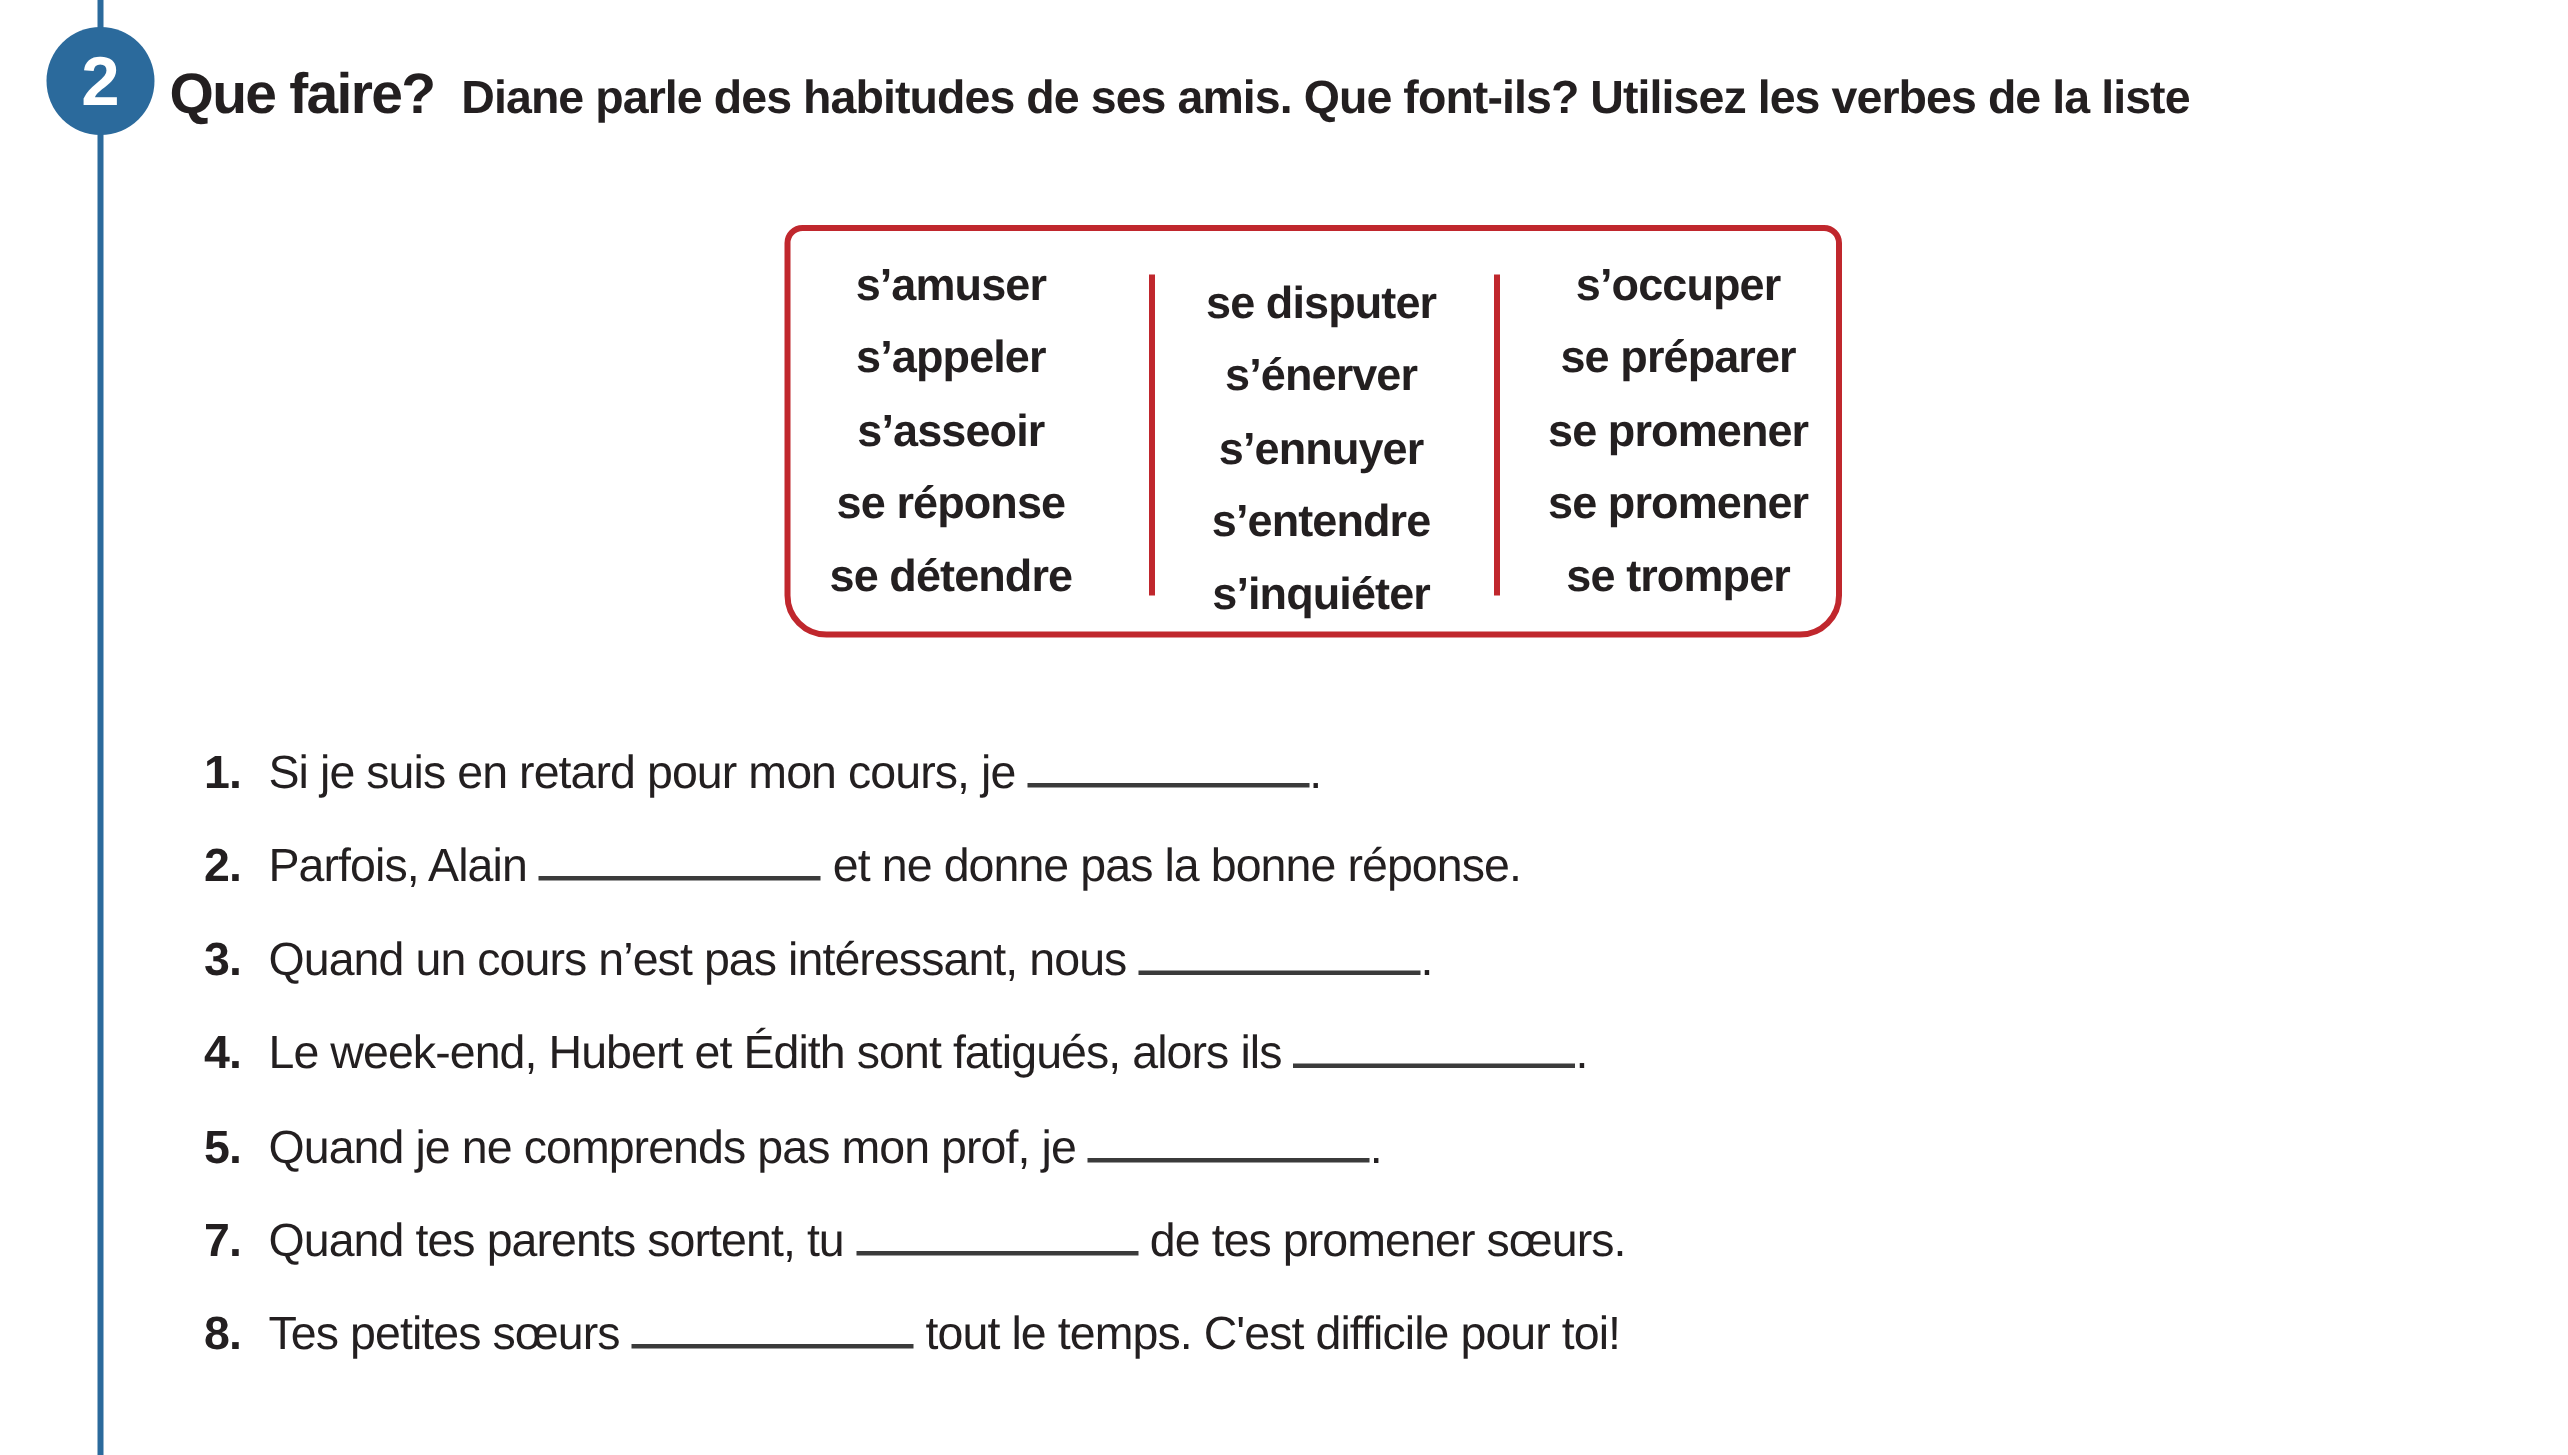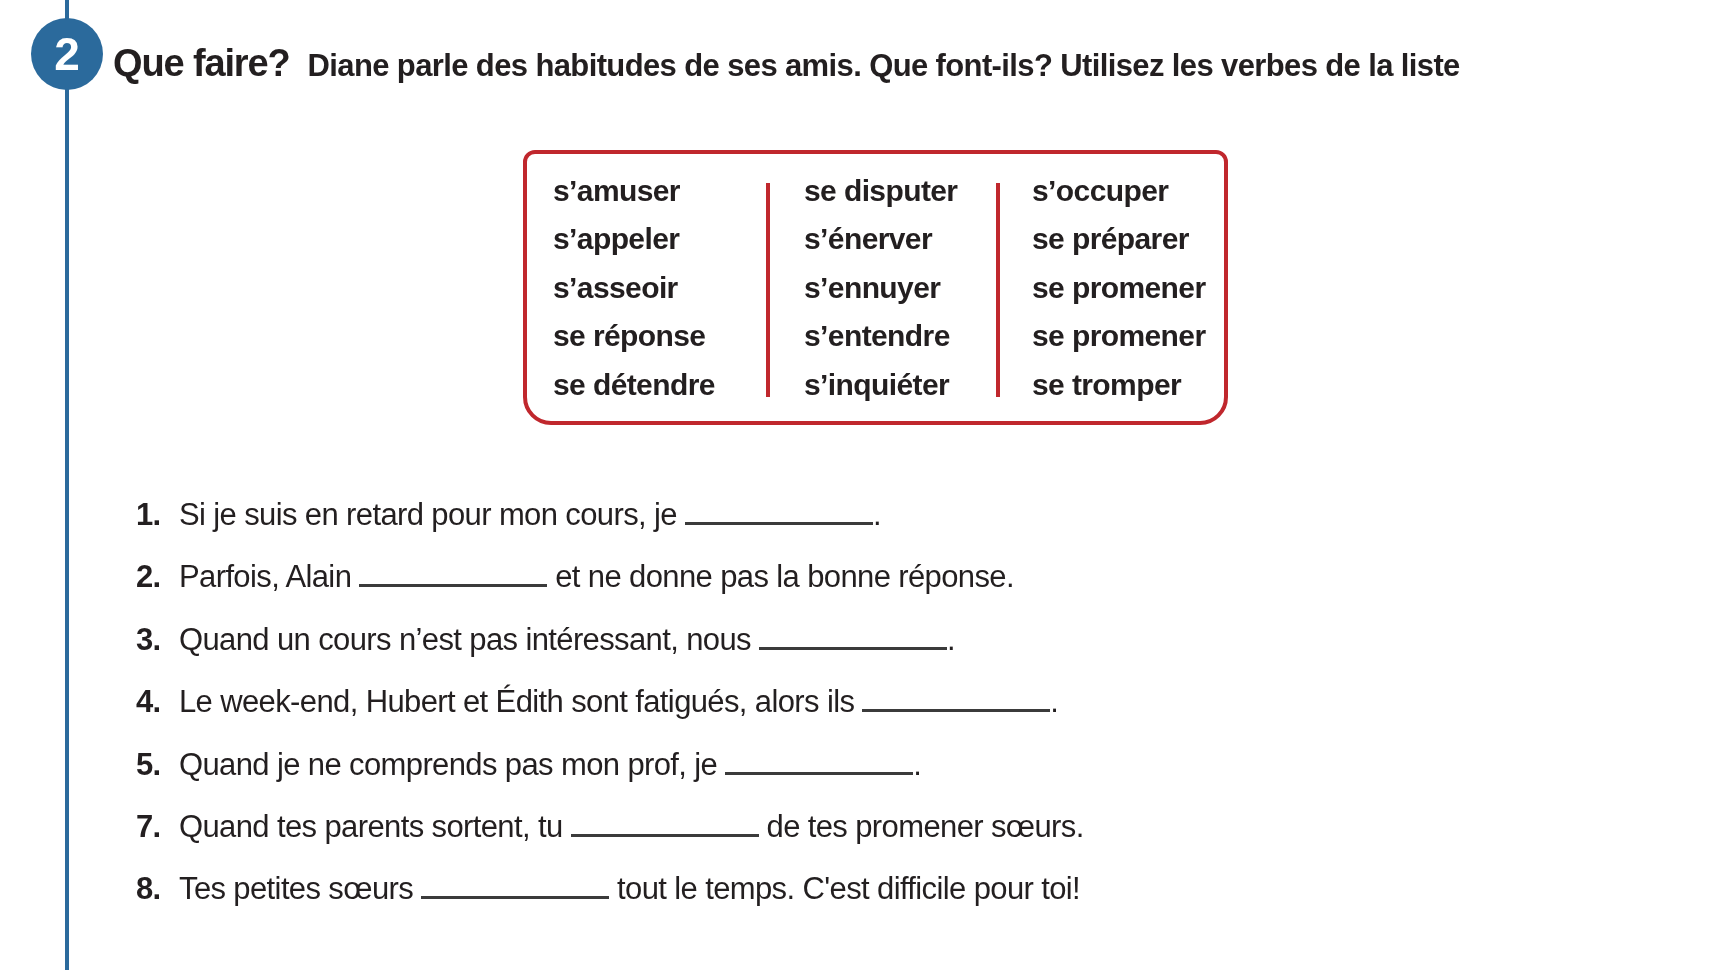--- a/index.html
+++ b/index.html
@@ -35,28 +35,29 @@
   }
   .header .title{
     font-size:38px;font-weight:700;letter-spacing:-0.03em;
     margin-right:18px;
   }
   
   .wordbox{
     position:absolute;left:523px;top:150px;width:705px;height:275px;
     border:4px solid var(--red);
     border-radius:12px 12px 28px 28px;
+    text-align:center;
   }
   .vcol{
     position:absolute;top:13px;
     font-size:30px;font-weight:700;line-height:48.4px;
     letter-spacing:-0.02em;white-space:nowrap;
   }
   .vcol.c1{left:26px;}
-  .vcol.c2{left:277px;}
+  .vcol.c2{left:277px;margin-top:12px;}
   .vcol.c3{left:505px;}
   .vdiv{
     position:absolute;top:29px;width:3.5px;height:214px;
     background:var(--red);
   }
   .vdiv.d1{left:239px;}
   .vdiv.d2{left:469px;}
   
   .items{
     position:absolute;left:120px;top:468px;margin:16px;padding:0;

